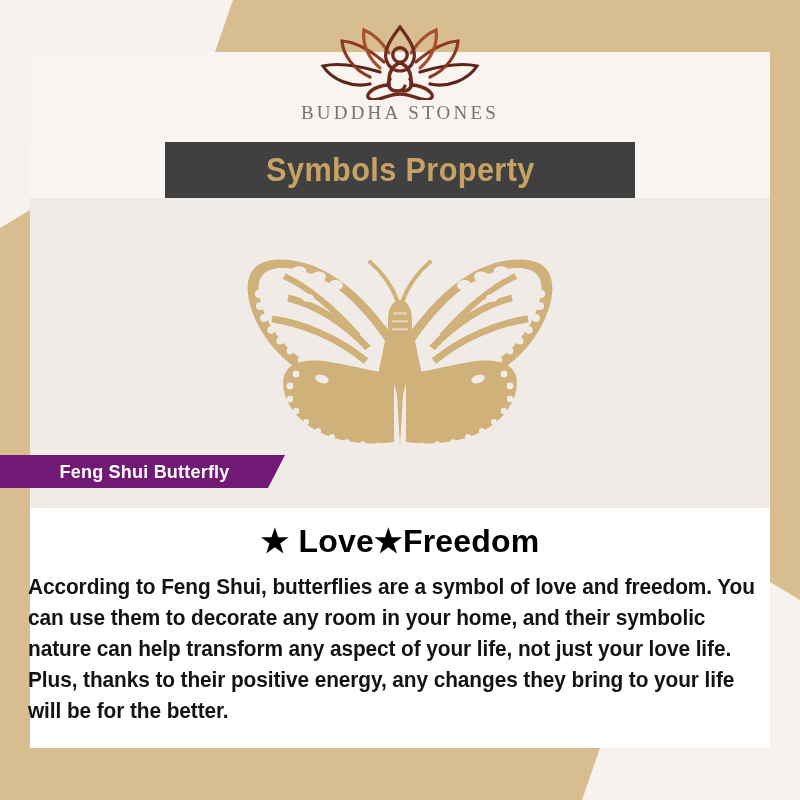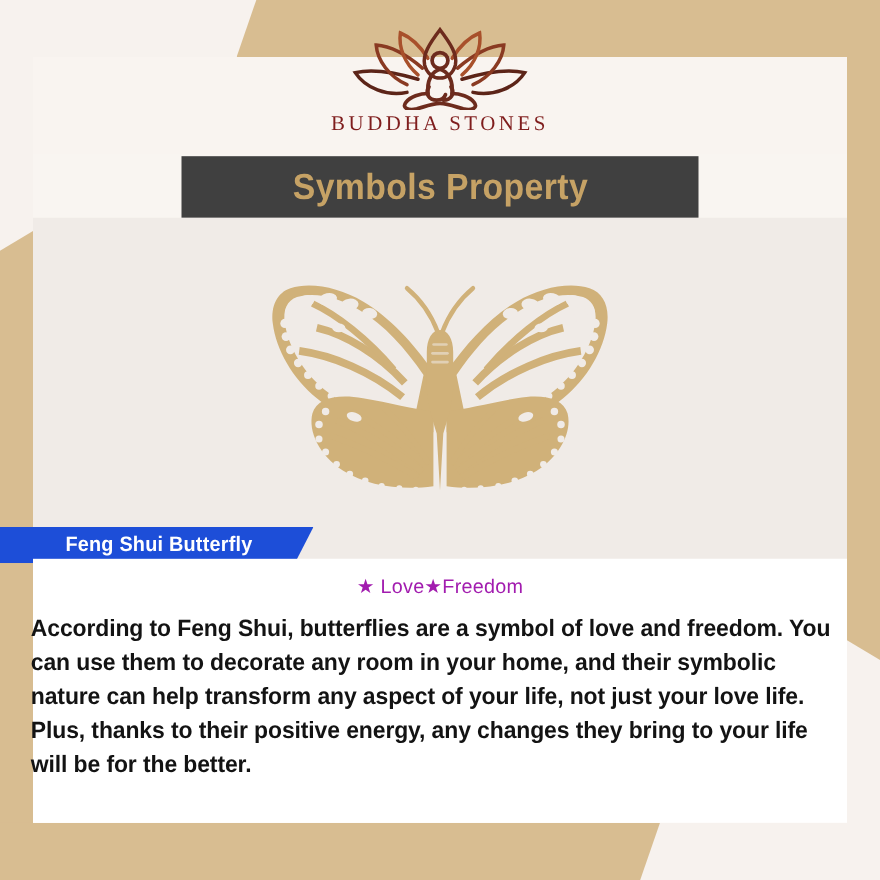--- a/index.html
+++ b/index.html
@@ -87,21 +87,21 @@
     margin-top: -30px;
     width: 180px;
     height: 78px;
     display: block;
   }
   .brand-name {
     margin-top: 2px;
     font-family: "Liberation Serif", serif;
     font-size: 19px;
     letter-spacing: 3.2px;
-    color: #7f1d1d;
+    color: #737373;
     font-weight: 400;
   }
 
   
   .title-box {
     position: absolute;
     left: 135px;
     top: 90px;
     width: 470px;
     height: 56px;
@@ -137,25 +137,24 @@
     display: block;
   }
 
   
   .banner {
     position: absolute;
     left: -30px;
     top: 403px;
     width: 285px;
     height: 33px;
-    background: #1d4ed8;
+    background: #701a75;
     clip-path: polygon(0 0, 100% 0, calc(100% - 17px) 100%, 0 100%);
     display: flex;
     align-items: center;
-    margin-top: 24px;
   }
   .banner-text {
     margin-left: 55px;
     color: #ffffff;
     font-family: "Liberation Sans Narrow", "Liberation Sans", sans-serif;
     font-weight: bold;
     font-size: 19px;
     letter-spacing: 0.2px;
     transform: scaleX(0.95);
   }
@@ -166,24 +165,24 @@
     left: 0;
     top: 456px;
     width: 740px;
     height: 240px;
     background: #ffffff;
   }
   .subhead {
     margin: 0;
     padding-top: 14px;
     text-align: center;
-    color: #a21caf;
+    color: #000000;
     font-family: "Liberation Sans Narrow", "Liberation Sans", sans-serif;
-    font-weight: normal;
-    font-size: 18px;
+    font-weight: bold;
+    font-size: 32px;
     letter-spacing: 0.2px;
   }
   .body-copy {
     margin: 0;
     padding: 12px 6px 0 0;
     color: #131313;
     font-family: "Liberation Sans Narrow", "Liberation Sans", sans-serif;
     font-weight: bold;
     font-size: 21.5px;
     line-height: 31px;

